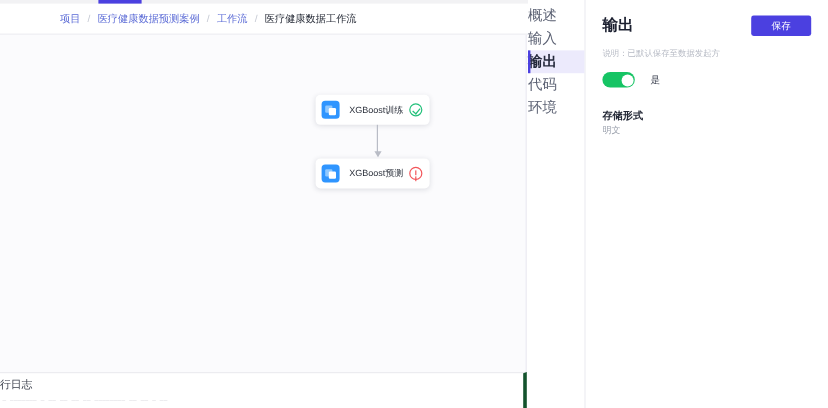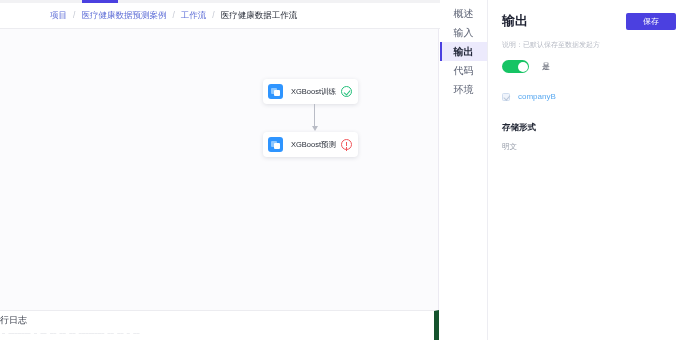--- a/index.html
+++ b/index.html
@@ -166,21 +166,21 @@
   }
 
   
   .logpanel {
     position: absolute;
     left: 0; top: 310px;
     width: 439px;
     height: 30px;
     background: #ffffff;
     border-top: 1px solid #ececf0;
-    border-right: 5px solid #14532d;
+    border-right: 3px solid #14532d;
     overflow: hidden;
   }
   .log-title {
     position: absolute;
     left: 0; top: 3px;
     font-size: 9px;
     color: #3a3f4b;
     white-space: nowrap;
   }
   .log-line {
@@ -208,23 +208,23 @@
     height: 340px;
     background: #ffffff;
     border-right: 1px solid #ededf2;
     padding-top: 4px;
     flex: 0 0 auto;
   }
   .nav-item {
     position: relative;
     height: 19px;
     line-height: 19px;
-    font-size: 10px;
+    font-size: 12px;
     color: #5a6072;
-    text-align: center;
+    text-align: left;
     cursor: pointer;
   }
   .nav-item.active {
     background: #eceafc;
     color: #23283a;
     font-weight: bold;
   }
   .nav-item.active::before {
     content: "";
     position: absolute;
@@ -338,21 +338,21 @@
   .check-label.on { color: #5aa9f0; }
   .check-label.off { color: #8b919f; }
 
   .storage-title {
     margin-top: 18px;
     font-size: 8.5px;
     font-weight: bold;
     color: #222735;
   }
   .storage-value {
-    margin-top: 8px;
+    margin-top: 1px;
     font-size: 7.5px;
     color: #9aa0ac;
   }
 </style>
 </head>
 <body>
 
 <div id="app">
 
   <div class="topbar">
@@ -414,24 +414,20 @@
       </div>
 
       <div class="section-desc">说明：已默认保存至数据发起方</div>
 
       <div class="toggle-row">
         <div class="toggle"></div>
         <span class="toggle-label">是</span>
       </div>
 
       <div class="check-list">
-        <div class="check-row">
-          <span class="cbox checked"></span>
-          <span class="check-label on">companyB</span>
-        </div>
       </div>
 
       <div class="storage-title">存储形式</div>
       <div class="storage-value">明文</div>
 
     </div>
   </div>
 
 </div>
 

